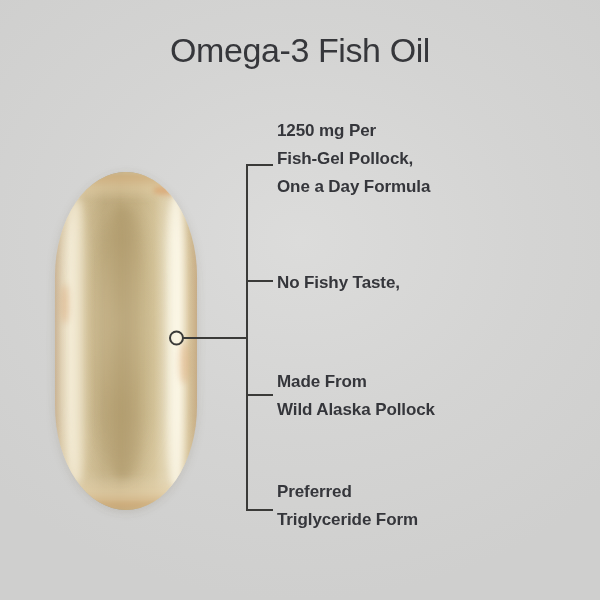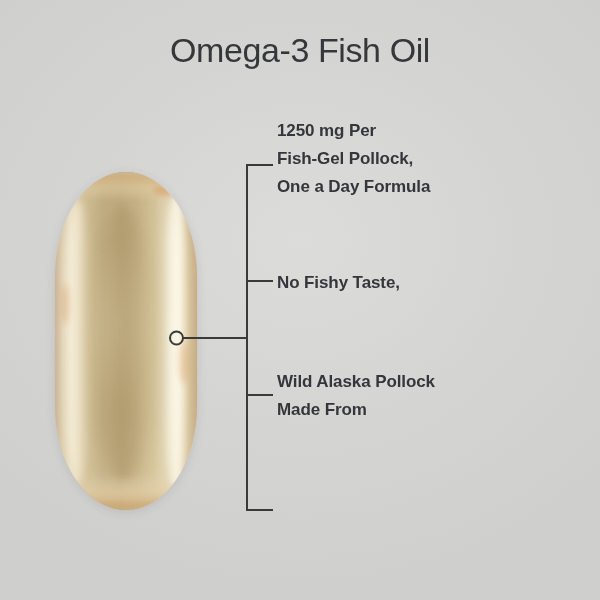--- a/index.html
+++ b/index.html
@@ -287,18 +287,22 @@
     <span class="line bold">1250 mg Per</span>
     <span class="line bold">Fish-Gel Pollock,</span>
     <span class="line reg">One a Day Formula</span>
   </div>
 
   <div class="callout" id="callout-2">
     <span class="line bold">No Fishy Taste,</span>
   </div>
 
   <div class="callout" id="callout-3">
+    <span class="line reg">Made From</span>
     <span class="line bold">Wild Alaska Pollock</span>
-    <span class="line reg">Made From</span>
-  </div>
-
+  </div>
+
+  <div class="callout" id="callout-4">
+    <span class="line reg">Preferred</span>
+    <span class="line bold">Triglyceride Form</span>
+  </div>
 
 </div>
 
 </body></html>

